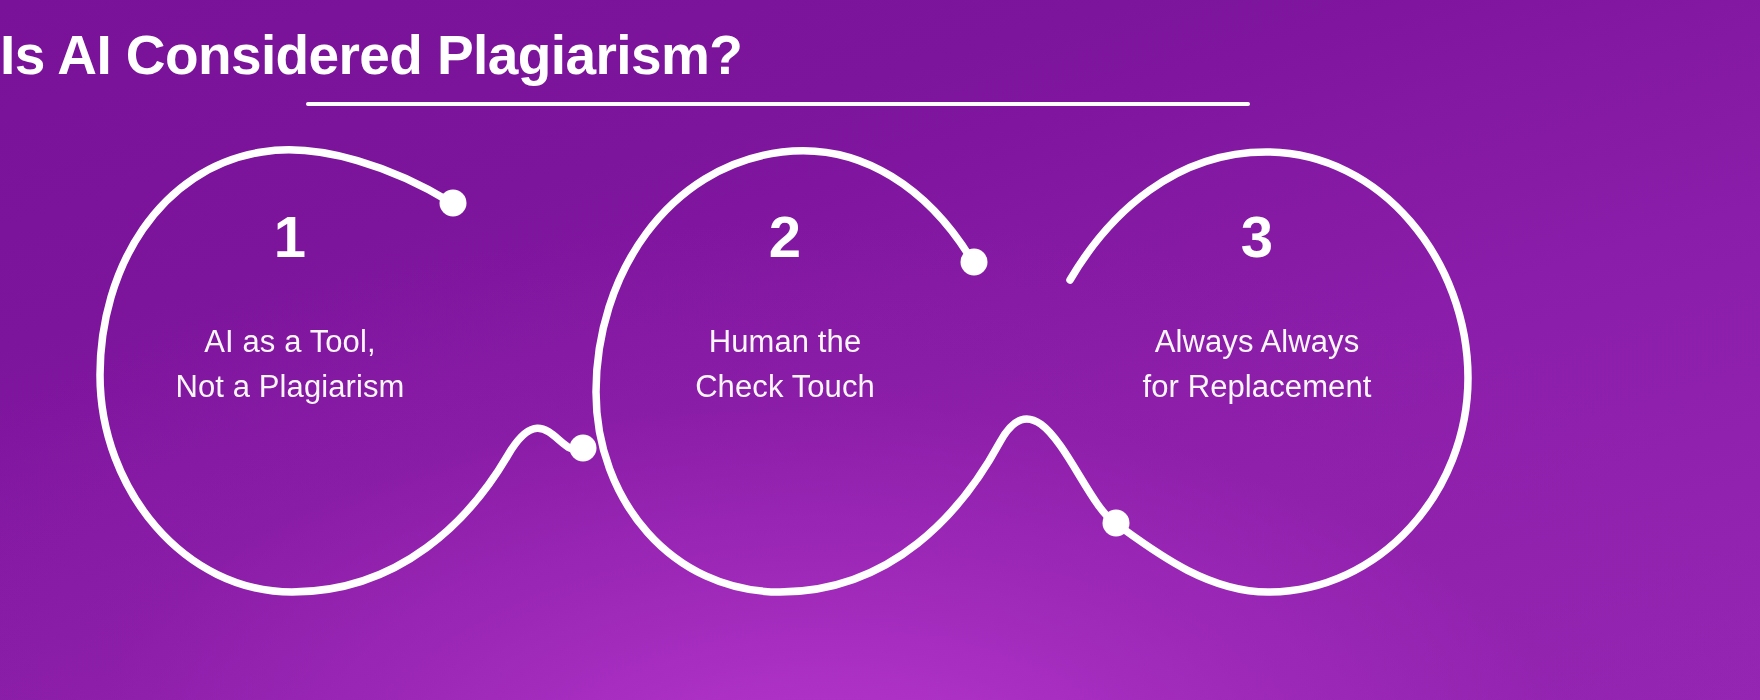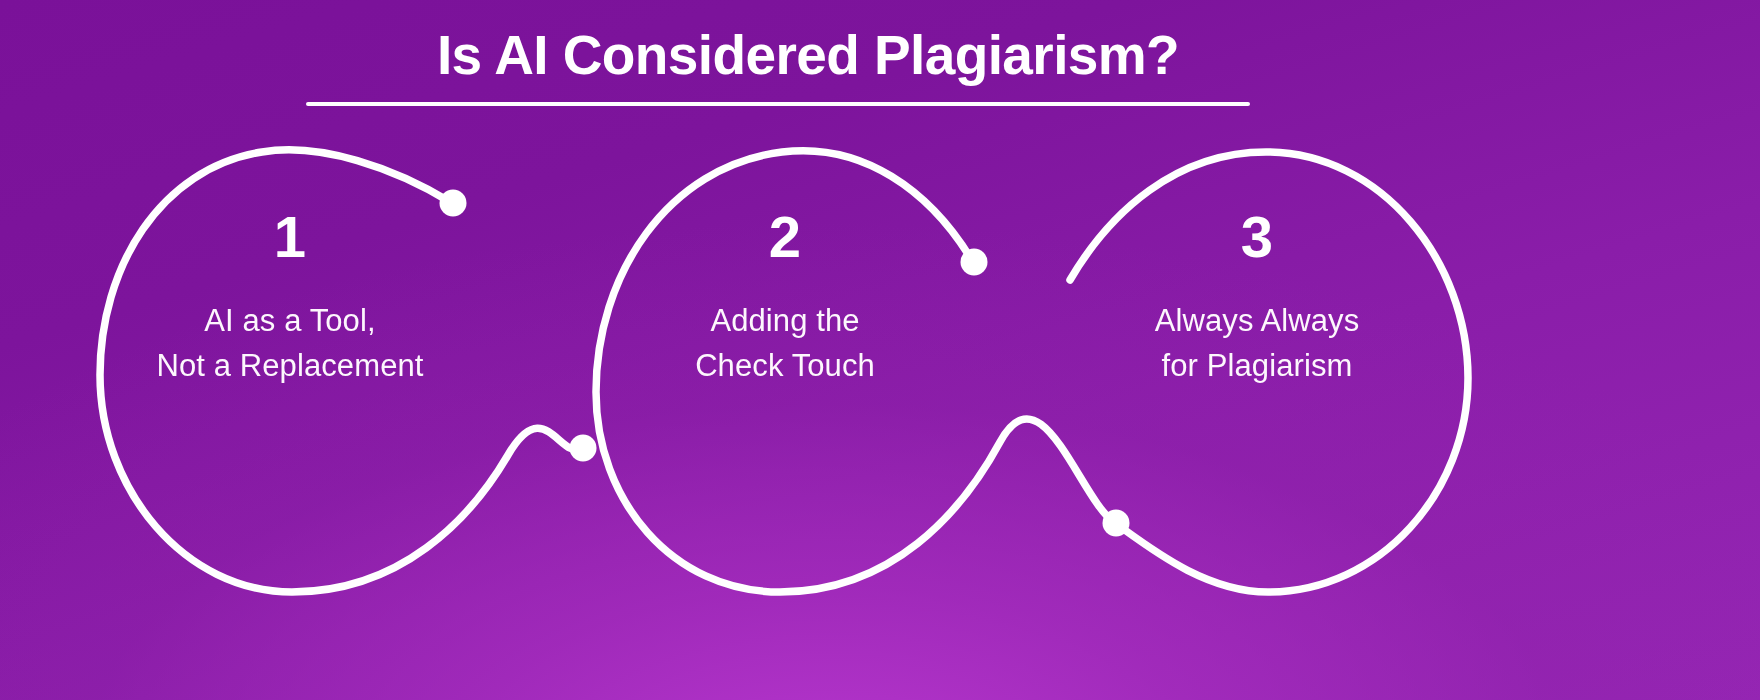--- a/index.html
+++ b/index.html
@@ -29,21 +29,20 @@
          rgba(120, 20, 150, 0.0) 74%),
       linear-gradient(163deg, #7a1199 0%, #7d149c 28%, #8a1da9 60%, #9526b4 100%);
   }
 
   
   .title-wrap {
     position: absolute;
     left: 0;
     top: 24px;
     width: 1616px;
-    text-align: center;
   }
   .title {
     display: inline-block;
     margin: 0;
     color: #ffffff;
     font-family: "Liberation Sans", sans-serif;
     font-weight: 700;
     font-size: 55px;
     line-height: 62px;
     letter-spacing: -0.6px;
@@ -94,21 +93,21 @@
     display: block;
     font-family: "Liberation Sans", sans-serif;
     font-weight: 700;
     font-size: 58px;
     line-height: 64px;
     letter-spacing: 0px;
     color: #ffffff;
   }
   .step-lines {
     display: block;
-    margin-top: 29px;
+    margin-top: 50px;
   }
   .step-line {
     display: block;
     font-family: "Liberation Sans", sans-serif;
     font-weight: 400;
     font-size: 31px;
     line-height: 45px;
     letter-spacing: 0.1px;
     color: #fdf7fd;
     white-space: nowrap;
@@ -149,33 +148,33 @@
     <circle class="swirl-dot" cx="453" cy="203" r="13.5"></circle>
     <circle class="swirl-dot" cx="583" cy="448" r="13.5"></circle>
     <circle class="swirl-dot" cx="974" cy="262" r="13.5"></circle>
     <circle class="swirl-dot" cx="1116" cy="523" r="13.5"></circle>
   </svg>
 
   <div class="step step-1">
     <span class="step-number">1</span>
     <span class="step-lines">
       <span class="step-line">AI as a Tool,</span>
-      <span class="step-line">Not a Replacement</span>
+      <span class="step-line">Not a Plagiarism</span>
     </span>
   </div>
 
   <div class="step step-2">
     <span class="step-number">2</span>
     <span class="step-lines">
-      <span class="step-line">Adding the</span>
+      <span class="step-line">Human the</span>
       <span class="step-line">Check Touch</span>
     </span>
   </div>
 
   <div class="step step-3">
     <span class="step-number">3</span>
     <span class="step-lines">
       <span class="step-line">Always Always</span>
-      <span class="step-line">for Plagiarism</span>
+      <span class="step-line">for Replacement</span>
     </span>
   </div>
 
 </div>
 
 </body></html>

